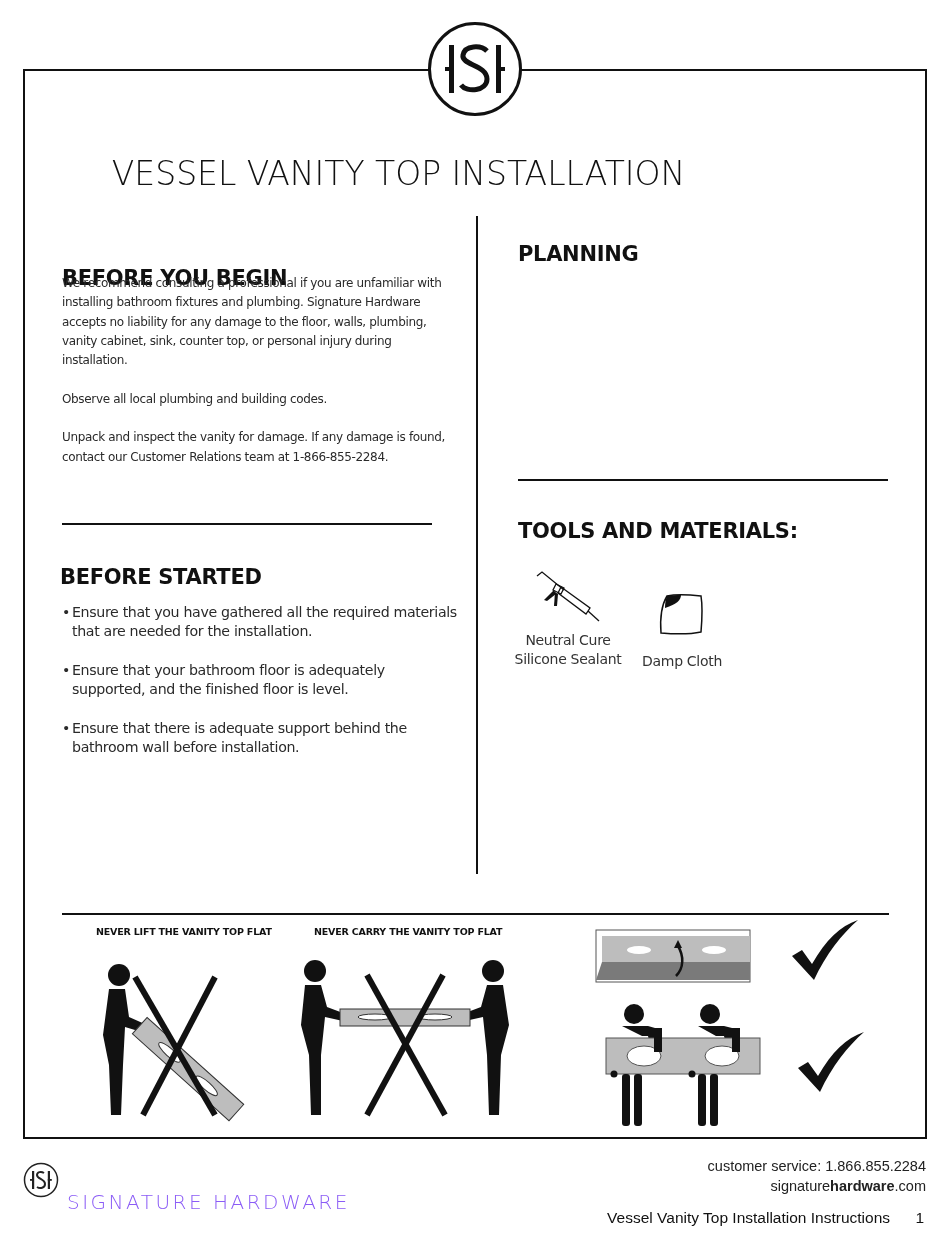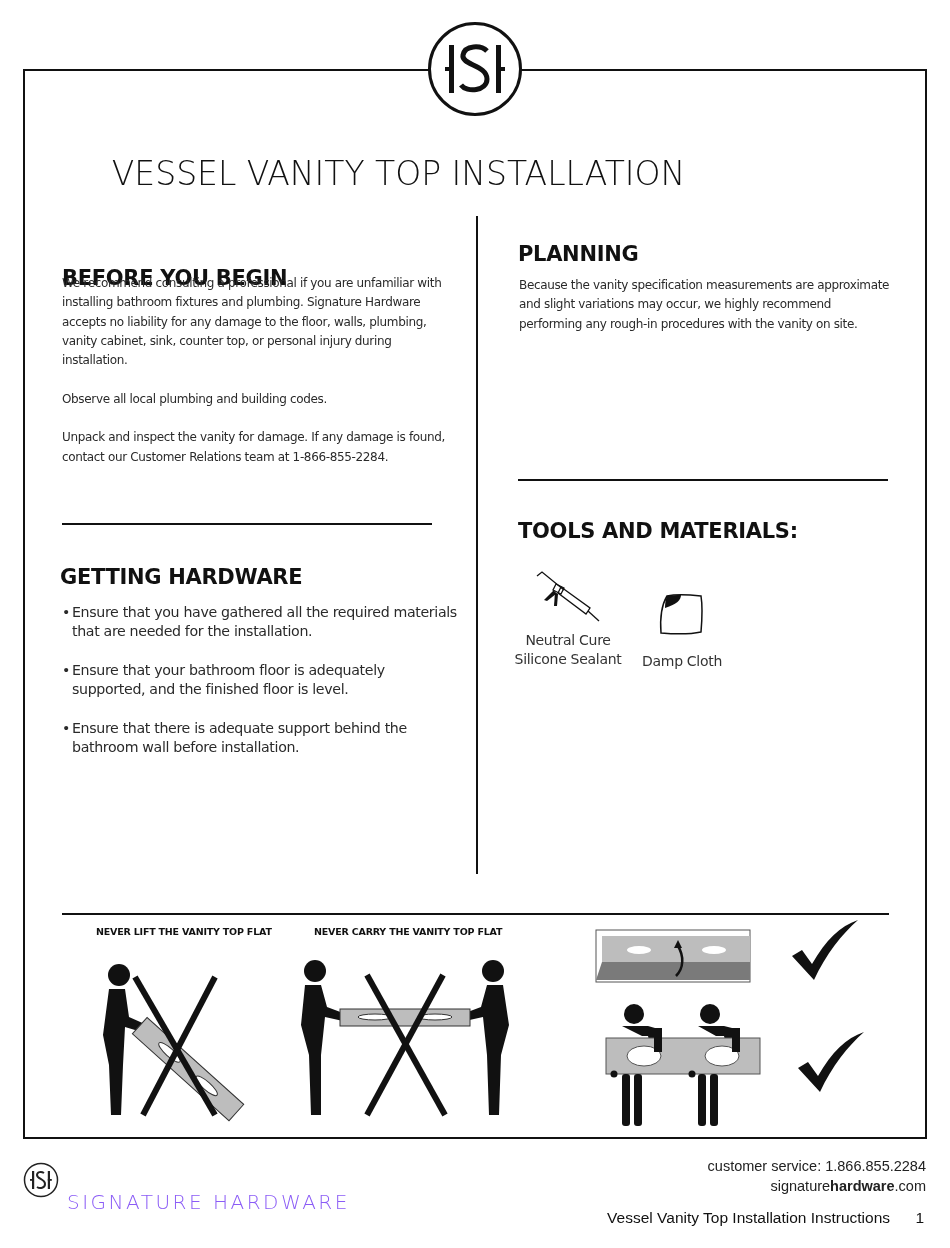--- a/index.html
+++ b/index.html
@@ -73,30 +73,29 @@
 <div class="vdivider"></div>
 
 <h2 style="left:62px; top:242px;margin-top:24px;">BEFORE YOU BEGIN</h2>
 <div class="para" style="left:62px; top:274px; width:385px;">
   <p>We recommend consulting a professional if you are unfamiliar with installing bathroom fixtures and plumbing. Signature Hardware accepts no liability for any damage to the floor, walls, plumbing, vanity cabinet, sink, counter top, or personal injury during installation.</p>
   <p>Observe all local plumbing and building codes.</p>
   <p>Unpack and inspect the vanity for damage. If any damage is found, contact our Customer Relations team at 1-866-855-2284.</p>
 </div>
 <div class="hline" style="left:62px; top:523px; width:370px;"></div>
 
-<h2 style="left:60px; top:565px;">GETTING HARDWARE</h2>
+<h2 style="left:60px; top:565px;">BEFORE STARTED</h2>
 <ul class="bullets">
   <li><span class="dot">•</span><span>Ensure that you have gathered all the required materials that are needed for the installation.</span></li>
   <li><span class="dot">•</span><span>Ensure that your bathroom floor is adequately supported, and the finished floor is level.</span></li>
   <li><span class="dot">•</span><span>Ensure that there is adequate support behind the bathroom wall before installation.</span></li>
 </ul>
 
 <h2 style="left:518px; top:242px;">PLANNING</h2>
 <div class="para" style="left:519px; top:276px; width:375px;">
-  <p>Because the vanity specification measurements are approximate and slight variations may occur, we highly recommend performing any rough-in procedures with the vanity on site.</p>
 </div>
 <div class="hline" style="left:518px; top:479px; width:370px;"></div>
 
 <h2 style="left:518px; top:519px;">TOOLS AND MATERIALS:</h2>
 
 <div style="position:absolute; left:534px; top:570px;">
   <svg width="70" height="56" viewBox="0 0 70 56">
     <polyline points="3,6 8,2 30,20" fill="none" stroke="#111" stroke-width="1.3"></polyline>
     <polygon points="22,14 30,18 27,24 19,20" fill="none" stroke="#111" stroke-width="1.3"></polygon>
     <polygon points="20,20 10,30 13,31 22,24" fill="#111"></polygon>

